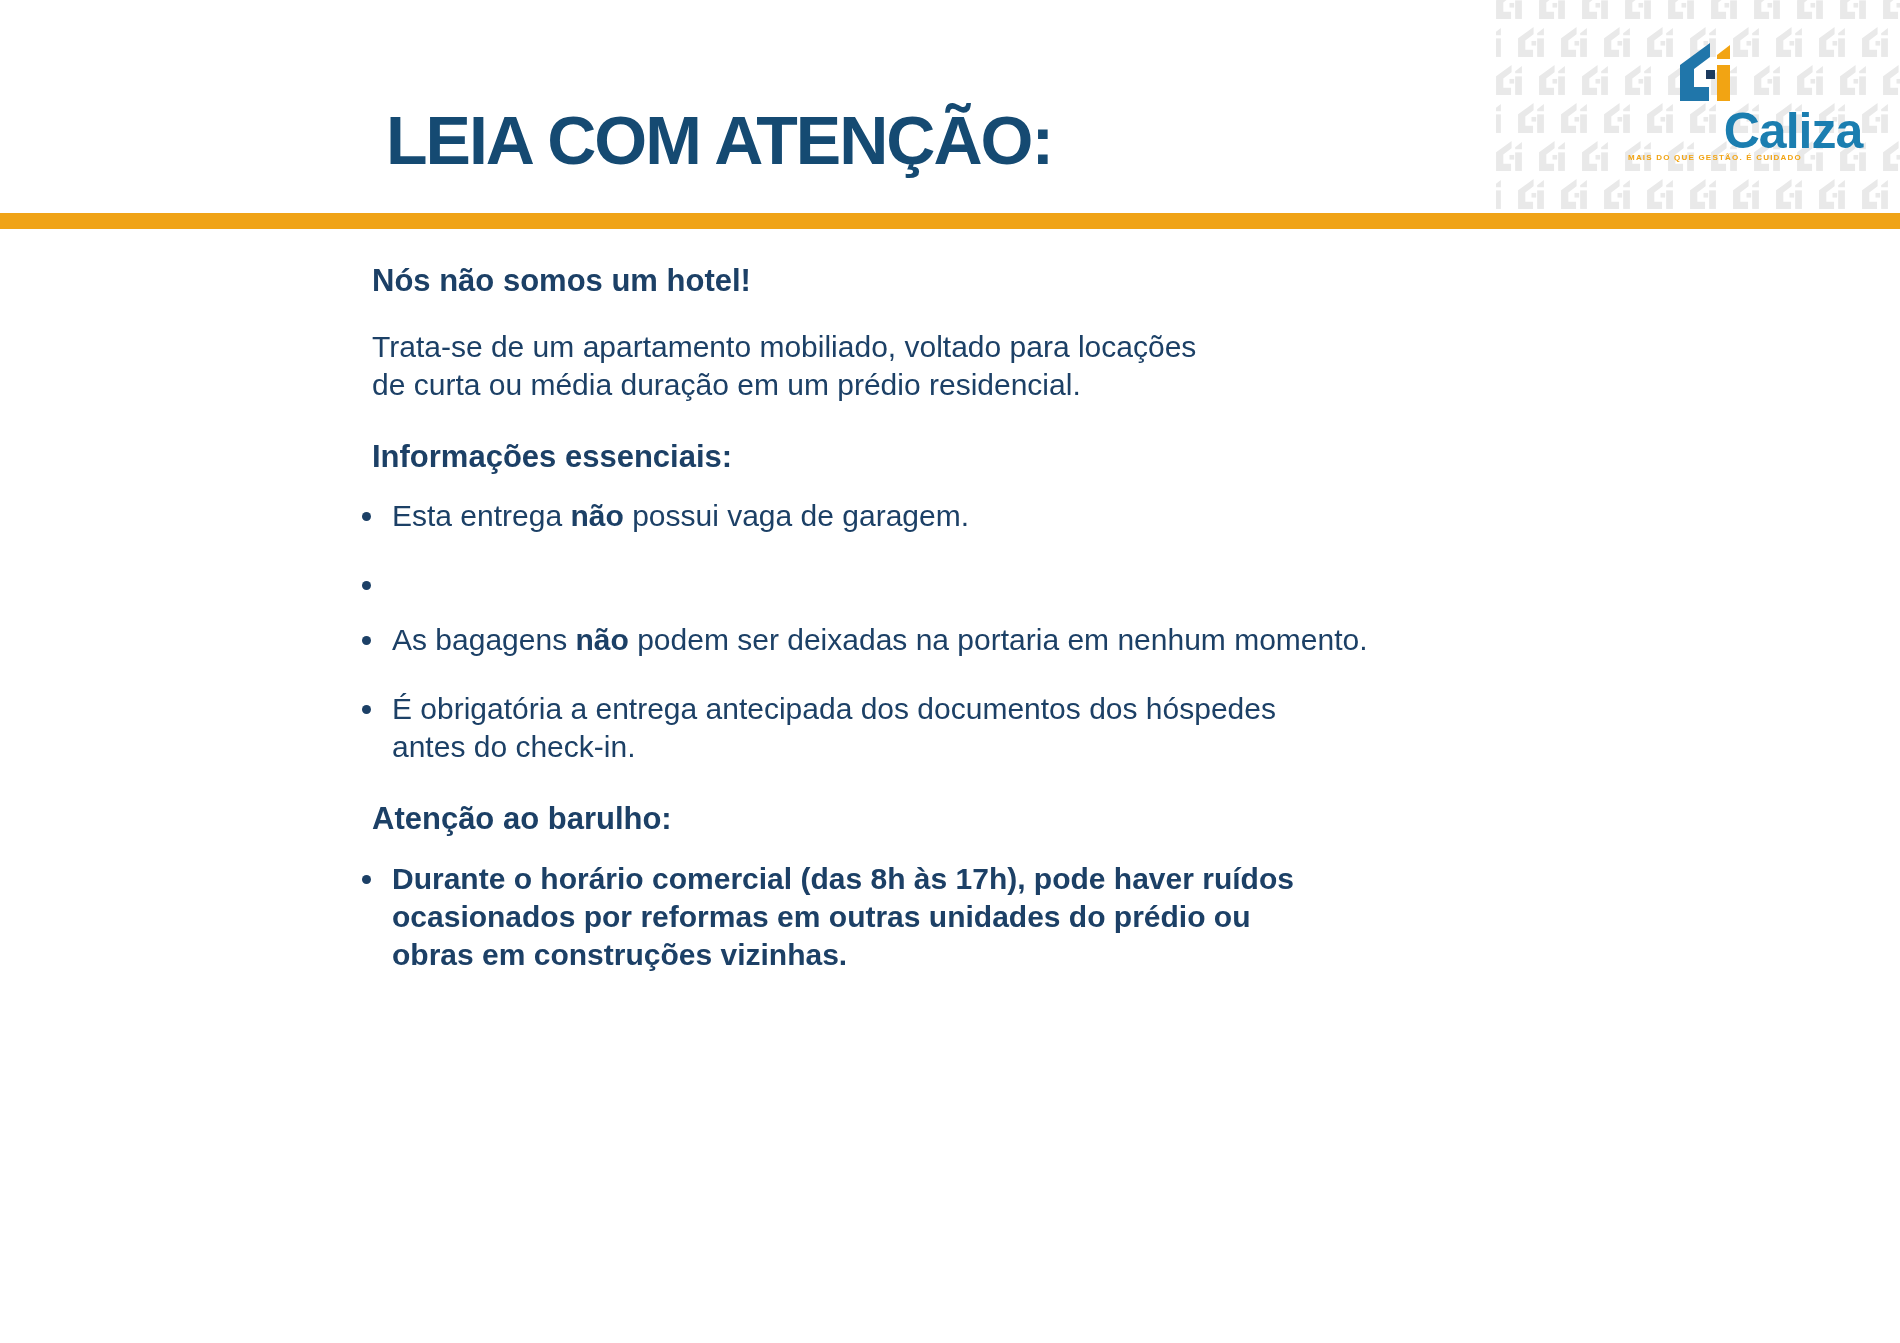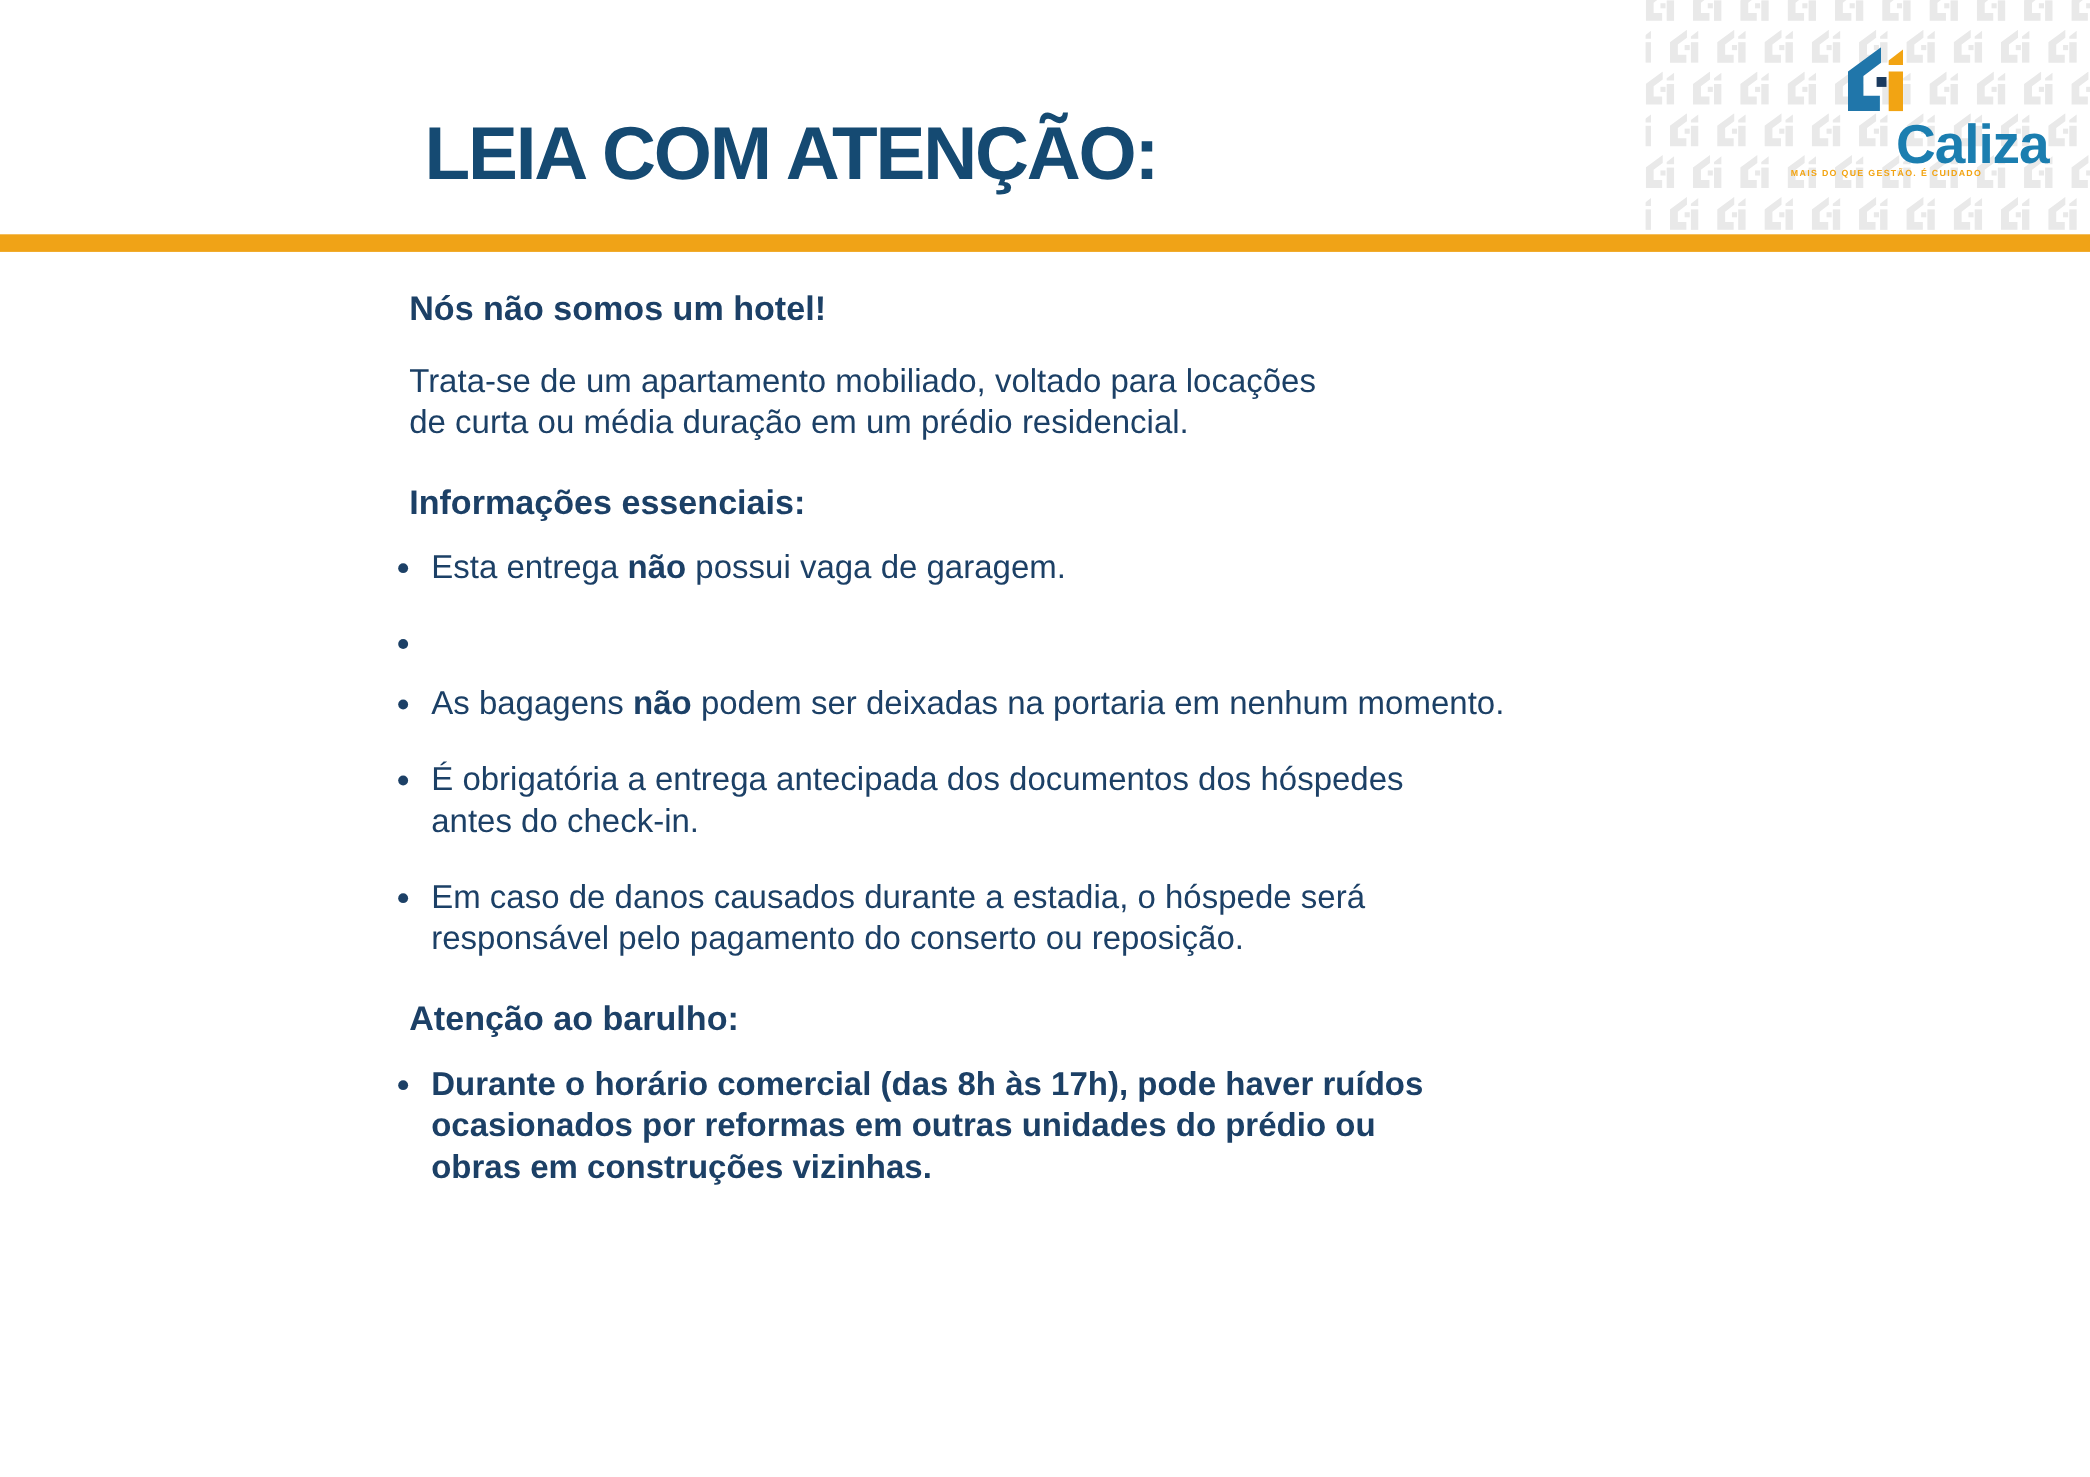--- a/index.html
+++ b/index.html
@@ -533,25 +533,20 @@
             </li>
             <li>
               <span class="dot"></span>
               <span class="btxt"><span>As bagagens </span><b>não</b><span> podem ser deixadas na portaria em nenhum momento.</span></span>
             </li>
             <li>
               <span class="dot"></span>
               <span class="btxt"><span>É obrigatória a entrega antecipada dos documentos dos hóspedes
 antes do check-in.</span></span>
             </li>
-            <li>
-              <span class="dot"></span>
-              <span class="btxt"><span>Em caso de danos causados durante a estadia, o hóspede será
-responsável pelo pagamento do conserto ou reposição.</span></span>
-            </li>
           </ul>
   </section>
 
   <section class="sec">
     <h2>Atenção ao barulho:</h2>
     <ul class="blist">
             <li>
               <span class="dot"></span>
               <span class="btxt all-bold"><span>Durante o horário comercial (das 8h às 17h), pode haver ruídos
 ocasionados por reformas em outras unidades do prédio ou

